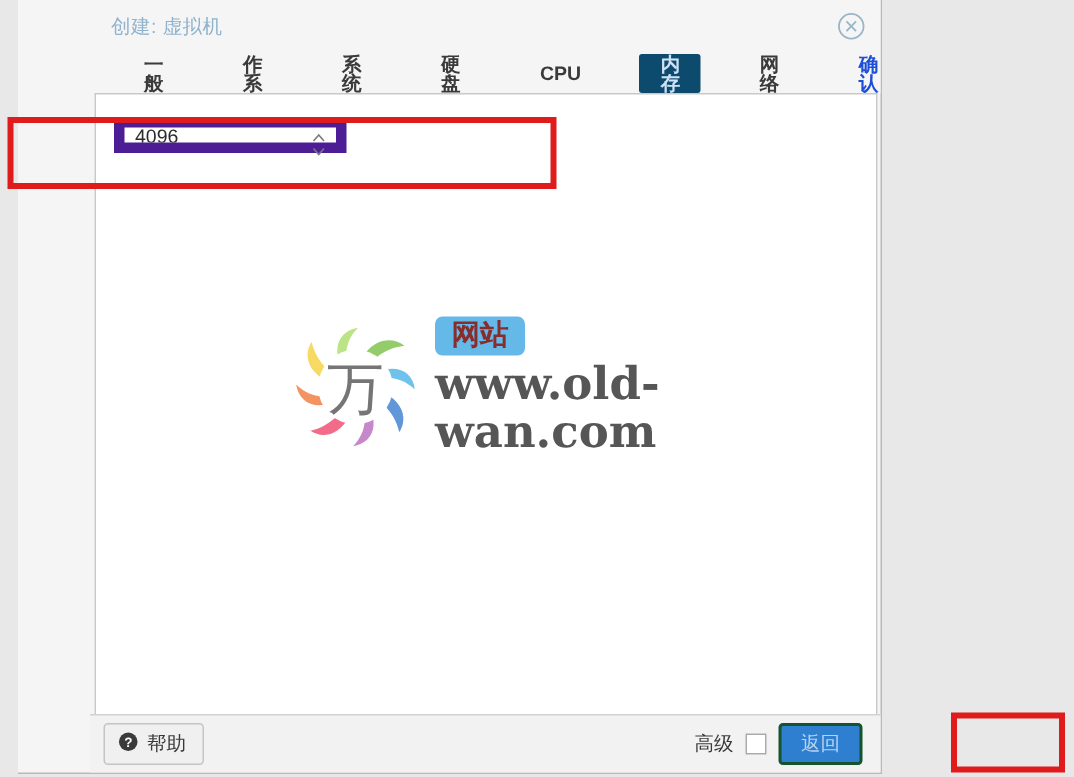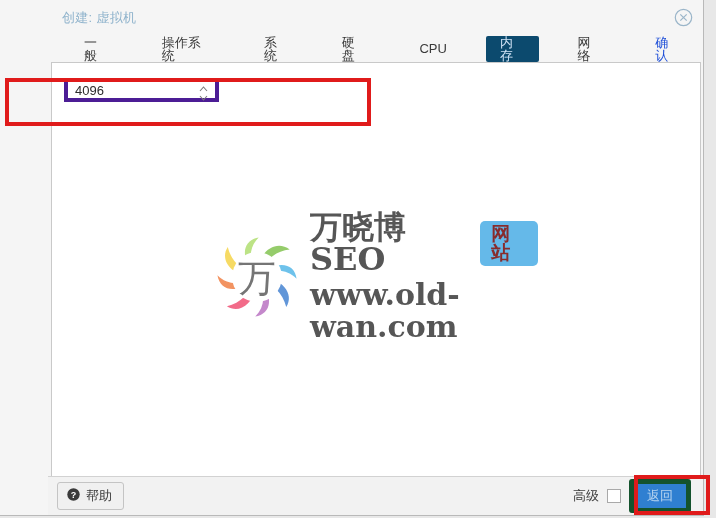--- a/index.html
+++ b/index.html
@@ -11,23 +11,23 @@
     height: 518px;
     background: #e8e8e8;
     font-family: "Liberation Sans", "DejaVu Sans", sans-serif;
     overflow: hidden;
     position: relative;
   }
 
   
   #dialog {
     position: absolute;
-    left: 0;
+    left: 12px;
     top: 0;
-    width: 704px;
+    width: 576px;
     height: 516px;
     background: #f5f5f5;
     border-right: 1px solid #b9b9b9;
     border-bottom: 1px solid #b9b9b9;
     box-sizing: border-box;
     display: flex;
     flex-direction: column;
     padding-left: 48px;
   }
 
@@ -58,20 +58,21 @@
 
   
   #tabbar {
     height: 26px;
     min-height: 26px;
     background: #f5f5f5;
     display: flex;
     align-items: stretch;
     padding-left: 22px;
     gap: 16px;
+    font-weight: bold;
   }
   .tab {
     font-size: 13px;
     color: #3a3a3a;
     padding: 3px 14px 4px 14px;
     display: flex;
     align-items: center;
     cursor: pointer;
     user-select: none;
     border-radius: 2px;
@@ -111,21 +112,21 @@
   #memory-label {
     font-size: 13px;
     color: #9a9a9a;
     width: 170px;
     user-select: none;
   }
   #memory-input-wrap {
     position: relative;
     width: 155px;
     height: 24px;
-    border: 4px solid #4c1d95;
+    border: 7px solid #4c1d95;
     background: #fff;
     box-sizing: border-box;
     display: flex;
     align-items: center;
   }
   #memory-input {
     border: none;
     outline: none;
     font-family: "Liberation Sans", sans-serif;
     font-size: 13px;
@@ -265,21 +266,21 @@
     width: 14px;
     height: 14px;
     border: 1px solid #a9a9a9;
     background: #fff;
     box-sizing: border-box;
     cursor: pointer;
   }
   .btn-blue {
     background: #2f7fd1;
     color: #b7d4ef;
-    border: 5px solid #14532d;
+    border: 2px solid #14532d;
     border-radius: 3px;
     font-size: 13px;
     font-family: "Liberation Sans", sans-serif;
     padding: 5px 13px 6px 13px;
     cursor: pointer;
     user-select: none;
     line-height: 1;
   }
   #next-btn {
     background: #3586d6;
@@ -342,21 +343,20 @@
             <path d="M50 50 C28 71, 7 67, 4 48 C16 60, 32 60, 50 50 Z" fill="#f07b3f"></path>
             <path d="M50 50 C20 50, 6 30, 16 15 C20 32, 32 42, 50 50 Z" fill="#f5d342"></path>
             <path d="M50 50 C29 28, 33 7, 52 4 C40 16, 40 32, 50 50 Z" fill="#aedd6b"></path>
           </g>
           <circle cx="50" cy="50" r="29" fill="#ffffff"></circle>
           <text x="50" y="66" text-anchor="middle" font-family="DejaVu Serif, Liberation Serif, serif" font-size="44" fill="#6b6b6b">万</text>
         </svg>
       </div>
       <div id="wm-text">
         <div id="wm-line1">
-          <span id="wm-main">万晓博SEO</span>
           <span id="wm-badge">网站</span>
         </div>
         <div id="wm-url">www.old-wan.com</div>
       </div>
     </div>
 
   </div>
 
   <div id="footer">
     <div id="help-btn">

